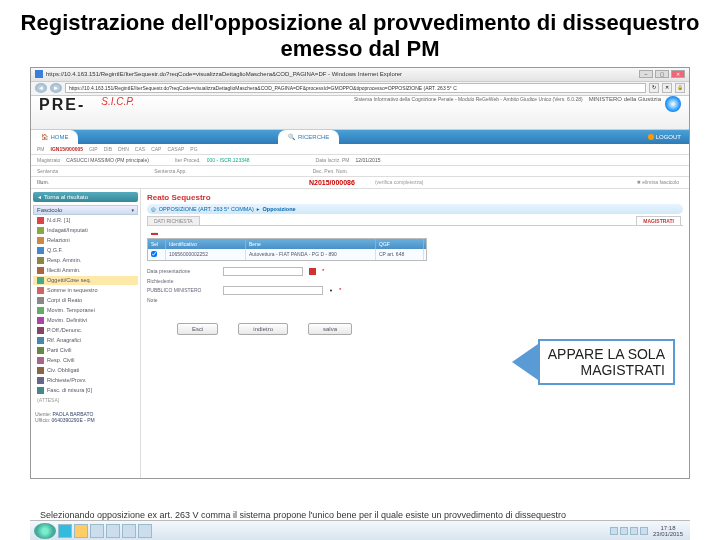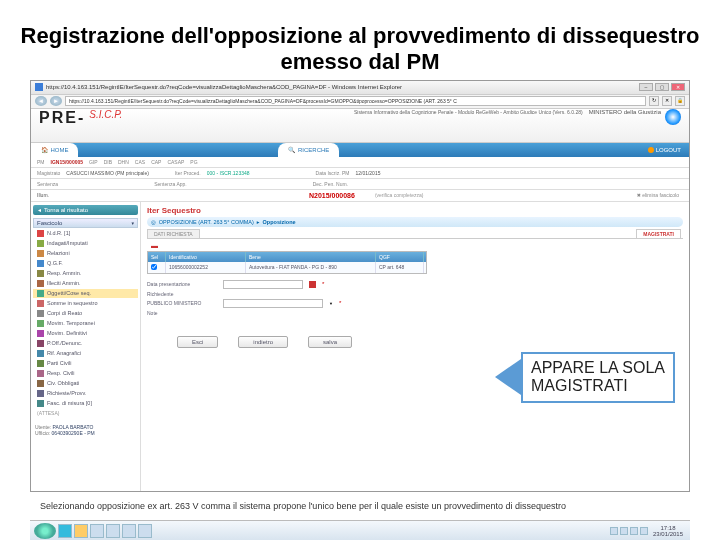--- a/index.html
+++ b/index.html
@@ -1,29 +1,29 @@
 <!DOCTYPE html>
 <html><head>
 <meta charset="utf-8">
 <style>
 *{margin:0;padding:0;box-sizing:border-box;font-family:Arial,sans-serif}
 body{width:720px;height:540px;background:#fff;overflow:hidden;position:relative}
-.slide-title{font-size:22px;font-weight:bold;text-align:center;padding:23px 20px 4px;line-height:1.2}
+.slide-title{font-size:22px;font-weight:bold;text-align:center;padding:10px 20px 4px;line-height:1.2}
 .app-window{margin:0 30px;border:1px solid #999;background:#fff;height:412px;position:relative;overflow:hidden}
 .titlebar{background:linear-gradient(#f8f8f8,#e4e4e4);height:14px;display:flex;align-items:center;padding:0 4px;font-size:6px;color:#333;border-bottom:1px solid #ccc}
 .titlebar .win-icon{width:8px;height:8px;background:#3b7dd8;margin-right:3px}
 .titlebar .win-btns{margin-left:auto;display:flex;gap:2px}
 .titlebar .win-btns span{width:14px;height:8px;background:#ddd;border:1px solid #aaa;font-size:5px;text-align:center;line-height:6px}
 .addrbar{background:#f4f4f4;height:14px;display:flex;align-items:center;padding:0 4px;gap:3px;border-bottom:1px solid #ccc}
 .addrbar .nav-btn{width:12px;height:10px;background:radial-gradient(#cde,#8ab);border-radius:50%;font-size:6px;text-align:center;line-height:10px;color:#fff}
 .addrbar .url{flex:1;background:#fff;border:1px solid #bbb;height:10px;font-size:5px;padding:0 3px;line-height:9px;color:#333;overflow:hidden;white-space:nowrap}
 .addrbar .small-btn{width:10px;height:10px;background:#eee;border:1px solid #bbb;font-size:5px;text-align:center}
 .brand-bar{background:linear-gradient(#fff,#f0f0f0);height:34px;display:flex;align-items:flex-start;padding:0 8px;border-bottom:1px solid #ccc}
 .brand-bar .pre{font-size:16px;font-weight:bold;letter-spacing:2px;color:#222}
-.brand-bar .sicp{font-size:10px;color:#d33;font-style:italic;margin-left:4px}
+.brand-bar .sicp{font-size:10px;color:#d33;font-style:italic;margin-left:16px}
 .brand-bar .subtitle{font-size:5px;color:#666;margin-left:auto;margin-right:6px}
 .brand-bar .min{font-size:6px;color:#555;margin-right:4px}
 .brand-bar .logo{width:16px;height:16px;background:radial-gradient(#fff,#29f 60%,#04a);border-radius:50%}
 .tabbar{background:linear-gradient(#4aa0d8,#2d7bb8);height:14px;display:flex;align-items:center;font-size:6px;color:#fff}
 .tabbar .tab{padding:0 10px;height:100%;display:flex;align-items:center;gap:2px}
 .tabbar .tab.home{background:#fff;color:#2d7bb8;border-radius:0 8px 0 0}
 .tabbar .tab.ric{margin-left:200px;background:#fff;color:#2d7bb8;border-radius:8px 8px 0 0}
 .tabbar .logout{margin-left:auto;padding:0 8px;display:flex;align-items:center;gap:2px}
 .tabbar .logout::before{content:"";width:6px;height:6px;background:#f90;border-radius:50%}
 .info-strip{background:#fff;border-bottom:1px solid #ddd;padding:2px 6px;display:flex;font-size:5px;color:#555;gap:6px;flex-wrap:wrap}
@@ -59,22 +59,22 @@
 .data-table .td{padding:2px 3px;border-right:1px solid #dde;color:#556}
 .form-area{margin-top:6px;font-size:5px}
 .form-row{display:flex;align-items:center;gap:6px;margin-bottom:2px}
 .form-row .flbl{width:70px;color:#667;text-align:left}
 .form-row .finput{width:80px;height:9px;background:#fff;border:1px solid #bbb}
 .form-row .req{color:#c00;font-size:6px}
 .btn-row{display:flex;gap:20px;margin-top:20px;margin-left:30px}
 .btn-row .btn{background:linear-gradient(#fefefe,#e8e8e8);border:1px solid #aaa;padding:2px 14px;font-size:6px;border-radius:2px;color:#556}
 .callout{position:absolute;right:14px;top:150px;display:flex;align-items:center}
 .callout .arrow{width:0;height:0;border-top:18px solid transparent;border-bottom:18px solid transparent;border-right:26px solid #5b9bd5}
-.callout .box{background:#fff;border:2px solid #5b9bd5;padding:5px 8px;font-size:16px;text-align:left;line-height:1.15;color:#222}
-.footnote{position:absolute;bottom:28px;left:40px;right:40px;font-size:9px;color:#333;line-height:1.2}
+.callout .box{background:#fff;border:2px solid #5b9bd5;padding:5px 8px;font-size:14px;text-align:right;line-height:1.15;color:#222}
+.footnote{position:absolute;bottom:19px;left:40px;right:40px;font-size:9px;color:#333;line-height:1.2}
 .taskbar{position:absolute;bottom:0;left:30px;right:30px;height:20px;background:linear-gradient(#f4f8fc,#d8e4ef);border-top:1px solid #bbb;display:flex;align-items:center;padding:0 4px;gap:2px}
 .taskbar .start{width:22px;height:16px;background:radial-gradient(circle,#7ec 20%,#4a9 60%);border-radius:50%}
 .taskbar .tb-ico{width:14px;height:14px;background:#cde;border:1px solid #9bc}
 .taskbar .tray{margin-left:auto;display:flex;gap:2px;align-items:center;font-size:5px;color:#445}
 .taskbar .clock{font-size:6px;text-align:center;line-height:1;padding:0 3px}
 </style>
 </head>
 <body>
 
 <div class="slide-title">Registrazione dell'opposizione al provvedimento di dissequestro emesso dal PM</div>
@@ -222,21 +222,21 @@
           </div>
         </div>
       <div style="font-size:5px;color:#999;margin-top:2px;margin-left:4px">(ATTESA)</div>
       <div class="user-box">
         <span>Utente:</span> <span class="u">PAOLA BARBATO</span><br>
         <span>Ufficio:</span> <span class="u">0640390290E - PM</span>
       </div>
     </div>
 
     <div class="content">
-      <div class="iter-title">Iter Sequestro</div>
+      <div class="iter-title">Reato Sequestro</div>
       <div class="breadcrumb">
         ◎ <span class="step">OPPOSIZIONE (ART. 263 5° COMMA)</span> ▸ <b>Opposizione</b>
       </div>
       <div class="sect-tabs">
         <span class="st">DATI RICHIESTA</span>
         <span class="st active" style="margin-left:auto">MAGISTRATI</span>
       </div>
       <div class="minus">▬</div>
       <div class="data-table">
         <div class="thead">

